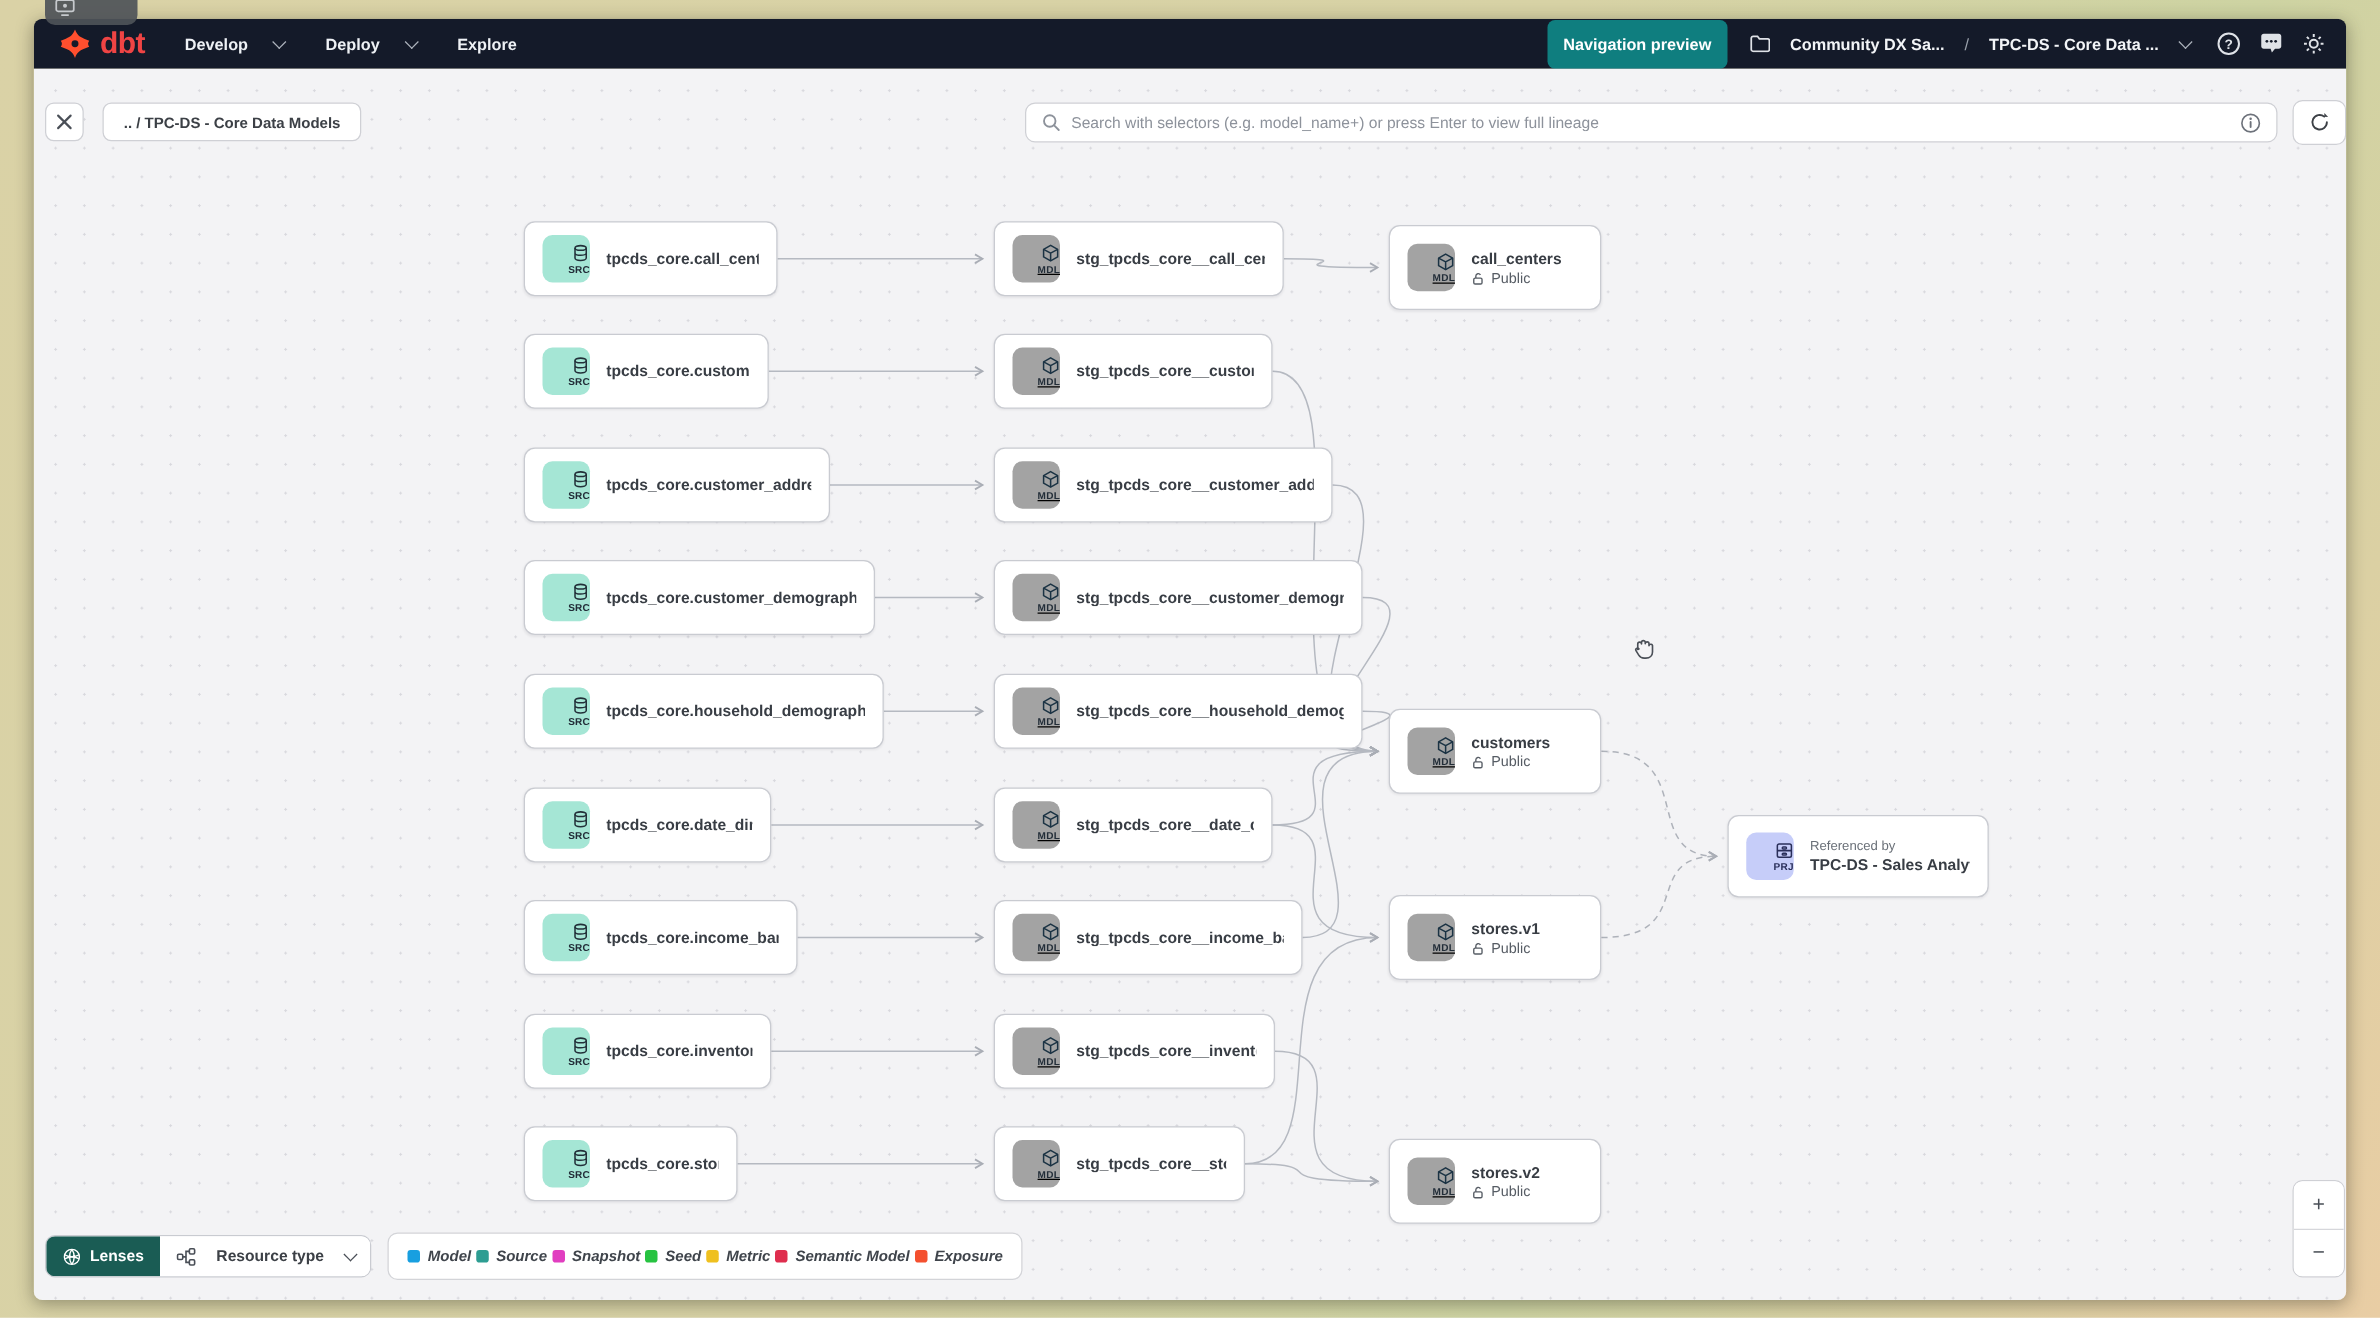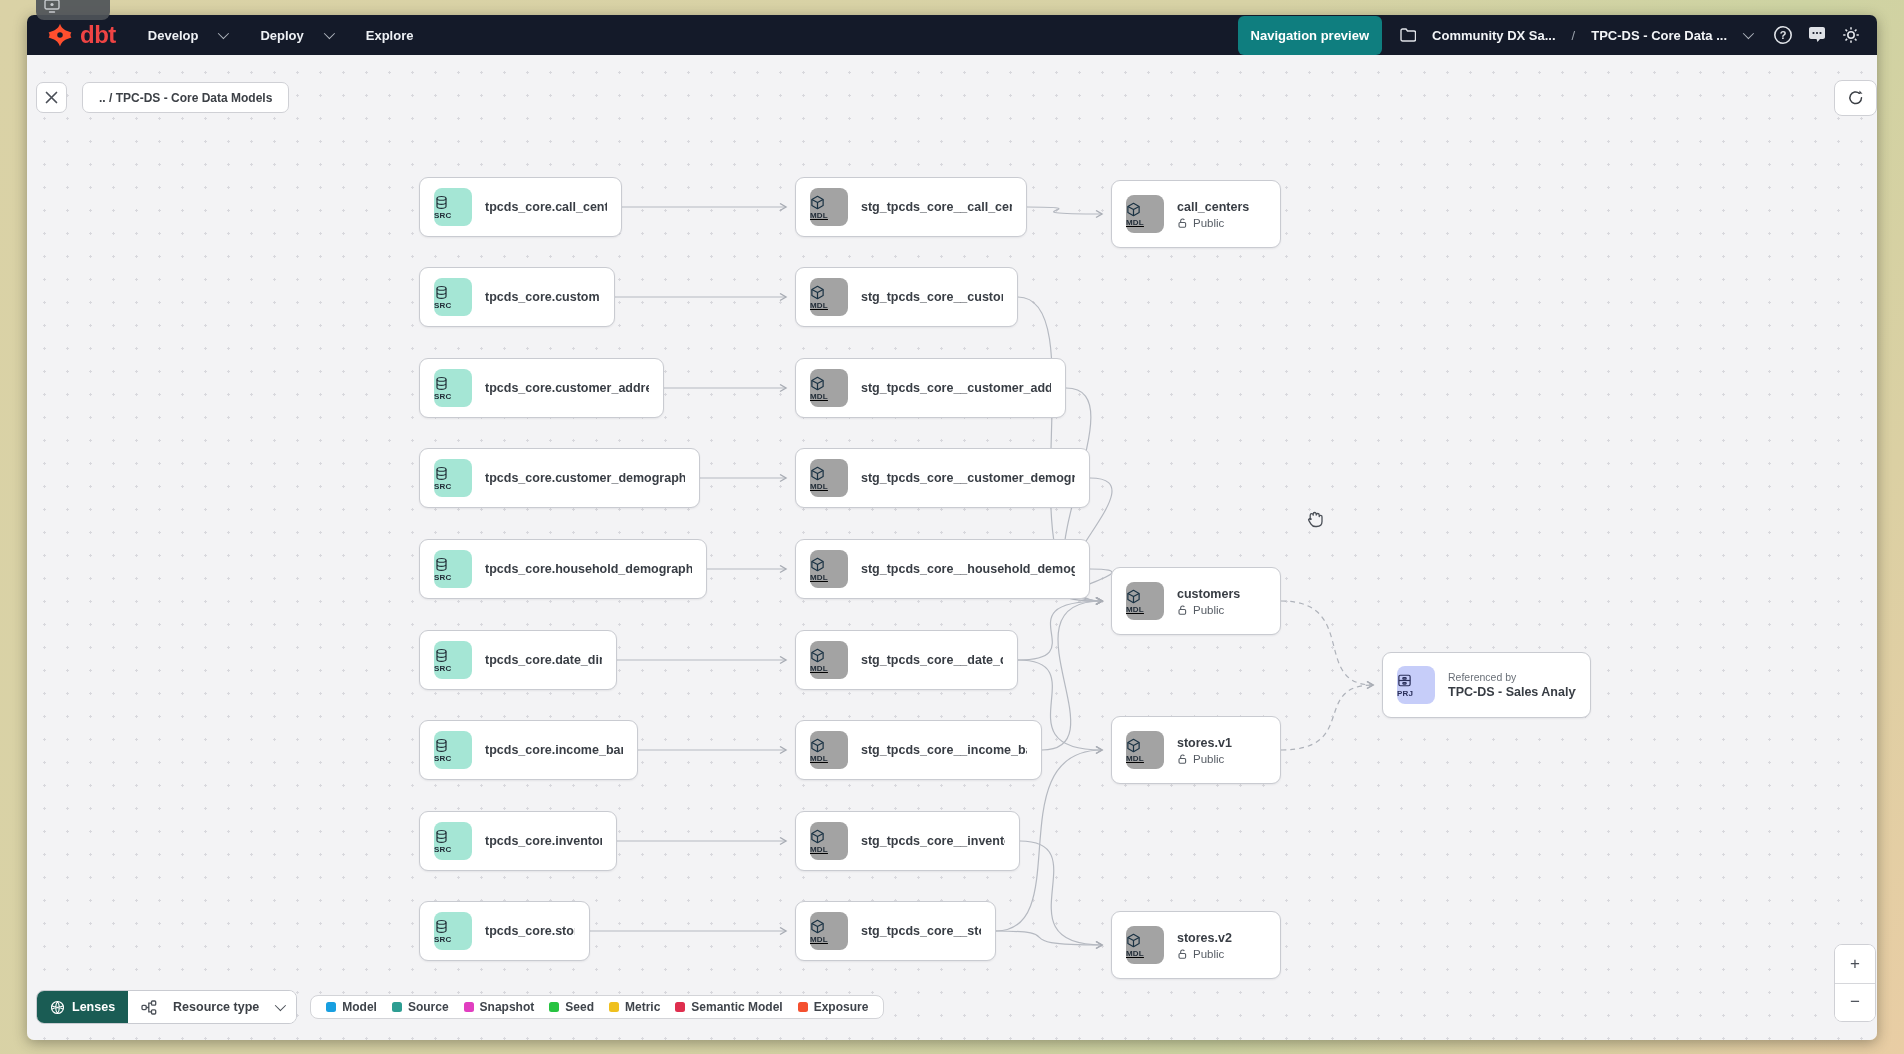--- a/index.html
+++ b/index.html
@@ -42,21 +42,21 @@
     background-size:23px 23px; background-position:6px 6px; overflow:hidden; }
 
   #edges { position:absolute; left:0; top:0; z-index:1; }
   #edges path.e { fill:none; stroke:#b5b9c1; stroke-width:1.2px; }
   #edges path.dash { stroke-dasharray:5 4; stroke:#aeb2ba; }
 
   #nodes .node { position:absolute; background:#fff; border:1px solid #c9cbd1;
     border-radius:9px; display:flex; align-items:center; gap:13px; padding:0 14px;
     box-shadow:0 1px 2px rgba(30,30,40,.07); z-index:2; cursor:pointer; }
   .nicon { width:38px; height:38px; border-radius:8px; display:flex; flex-direction:column;
-    align-items:flex-start; justify-content:center; gap:1px; flex:0 0 auto; }
+    align-items:flex-end; justify-content:center; gap:1px; flex:0 0 auto; }
   .nicon span { font-size:8px; font-weight:700; color:#222d38; letter-spacing:.2px; }
   .ic-src { background:#a5e6d5; }
   .ic-mdl { background:#a3a3a3;text-decoration:underline; }
   .ic-prj { background:#c6cdf9; }
   .ic-prj span { color:#2a2f5a; }
   .nlabels { min-width:0; }
   .nname { font-size:12.5px; font-weight:600; color:#383d44; white-space:nowrap; overflow:hidden; }
   .npre { font-size:10.5px; color:#6a7078; margin-bottom:2px; }
   .nsub { font-size:11.5px; color:#565c64; display:flex; align-items:center; gap:5px; margin-top:3px; }
 
@@ -82,22 +82,22 @@
   .zoomctl .zbtn:first-child { border-bottom:1px solid #d6d7db; }
 
   .lens-bar { position:absolute; left:9px; bottom:16px; display:flex; align-items:center;
     gap:13px; z-index:4; }
   .lens-group { display:flex; height:34px; border:1px solid #c9cbd1; border-radius:8px;
     overflow:hidden; background:#fff; }
   .lenses-btn { background:#1a5c54; color:#fff; font-size:12.5px; font-weight:700;
     display:flex; align-items:center; gap:7px; padding:0 13px; cursor:pointer; }
   .rtype-btn { display:flex; align-items:center; gap:16px; padding:0 13px;
     font-size:12.5px; font-weight:600; color:#3c4046; cursor:pointer; background:#fff; }
-  .legend { height:24px; background:#fff; border:1px solid #d3d4d8; border-radius:8px;
-    display:flex; align-items:center; gap:15px; padding:0 15px; }
+  .legend { height:38px; background:#fff; border:1px solid #d3d4d8; border-radius:8px;
+    display:flex; align-items:center; gap:4px; padding:0 15px;font-style:italic; }
   .lg-item { display:flex; align-items:center; gap:6px; font-size:12px; font-weight:600;
     color:#3f444b; }
   .lg-sq { width:10px; height:10px; border-radius:2.5px; display:inline-block; }
 
   .cursor-hand { position:absolute; left:1276px; top:452px; z-index:6; pointer-events:none; }
 </style>
 </head>
 <body>
 
 <div class="artifact">
@@ -560,20 +560,32 @@
       </div>
 
     <div class="ctl close-btn">
       <svg width="15" height="15" viewBox="0 0 15 15">
         <path d="M2.5 2.5 L12.5 12.5 M12.5 2.5 L2.5 12.5" stroke="#4a4f57" stroke-width="1.7" stroke-linecap="round"></path>
       </svg>
     </div>
     <div class="ctl crumb-pill">
       <span>.. / TPC-DS - Core Data Models</span>
     </div>
+    <div class="ctl search">
+      <svg width="16" height="16" viewBox="0 0 16 16">
+        <circle cx="6.8" cy="6.8" r="4.6" fill="none" stroke="#8d929b" stroke-width="1.5"></circle>
+        <path d="M10.3 10.3 L14 14" stroke="#8d929b" stroke-width="1.5" stroke-linecap="round"></path>
+      </svg>
+      <input type="text" placeholder="Search with selectors (e.g. model_name+) or press Enter to view full lineage" style="">
+      <svg width="17" height="17" viewBox="0 0 17 17">
+        <circle cx="8.5" cy="8.5" r="7" fill="none" stroke="#6d727b" stroke-width="1.3"></circle>
+        <path d="M8.5 7.6 v4" stroke="#6d727b" stroke-width="1.5" stroke-linecap="round"></path>
+        <circle cx="8.5" cy="5" r="1" fill="#6d727b"></circle>
+      </svg>
+    </div>
     <div class="ctl refresh-btn">
       <svg width="18" height="18" viewBox="0 0 18 18">
         <path d="M14.5 8.8 a5.8 5.8 0 1 1 -2.1-4.5" fill="none" stroke="#3c4046" stroke-width="1.5" stroke-linecap="round"></path>
         <path d="M12 1.6 L12.7 4.6 L15.7 4 Z" fill="#3c4046" transform="rotate(14 13 3.5)"></path>
       </svg>
     </div>
 
     <div class="ctl zoomctl">
       <div class="zbtn">+</div>
       <div class="zbtn">−</div>

